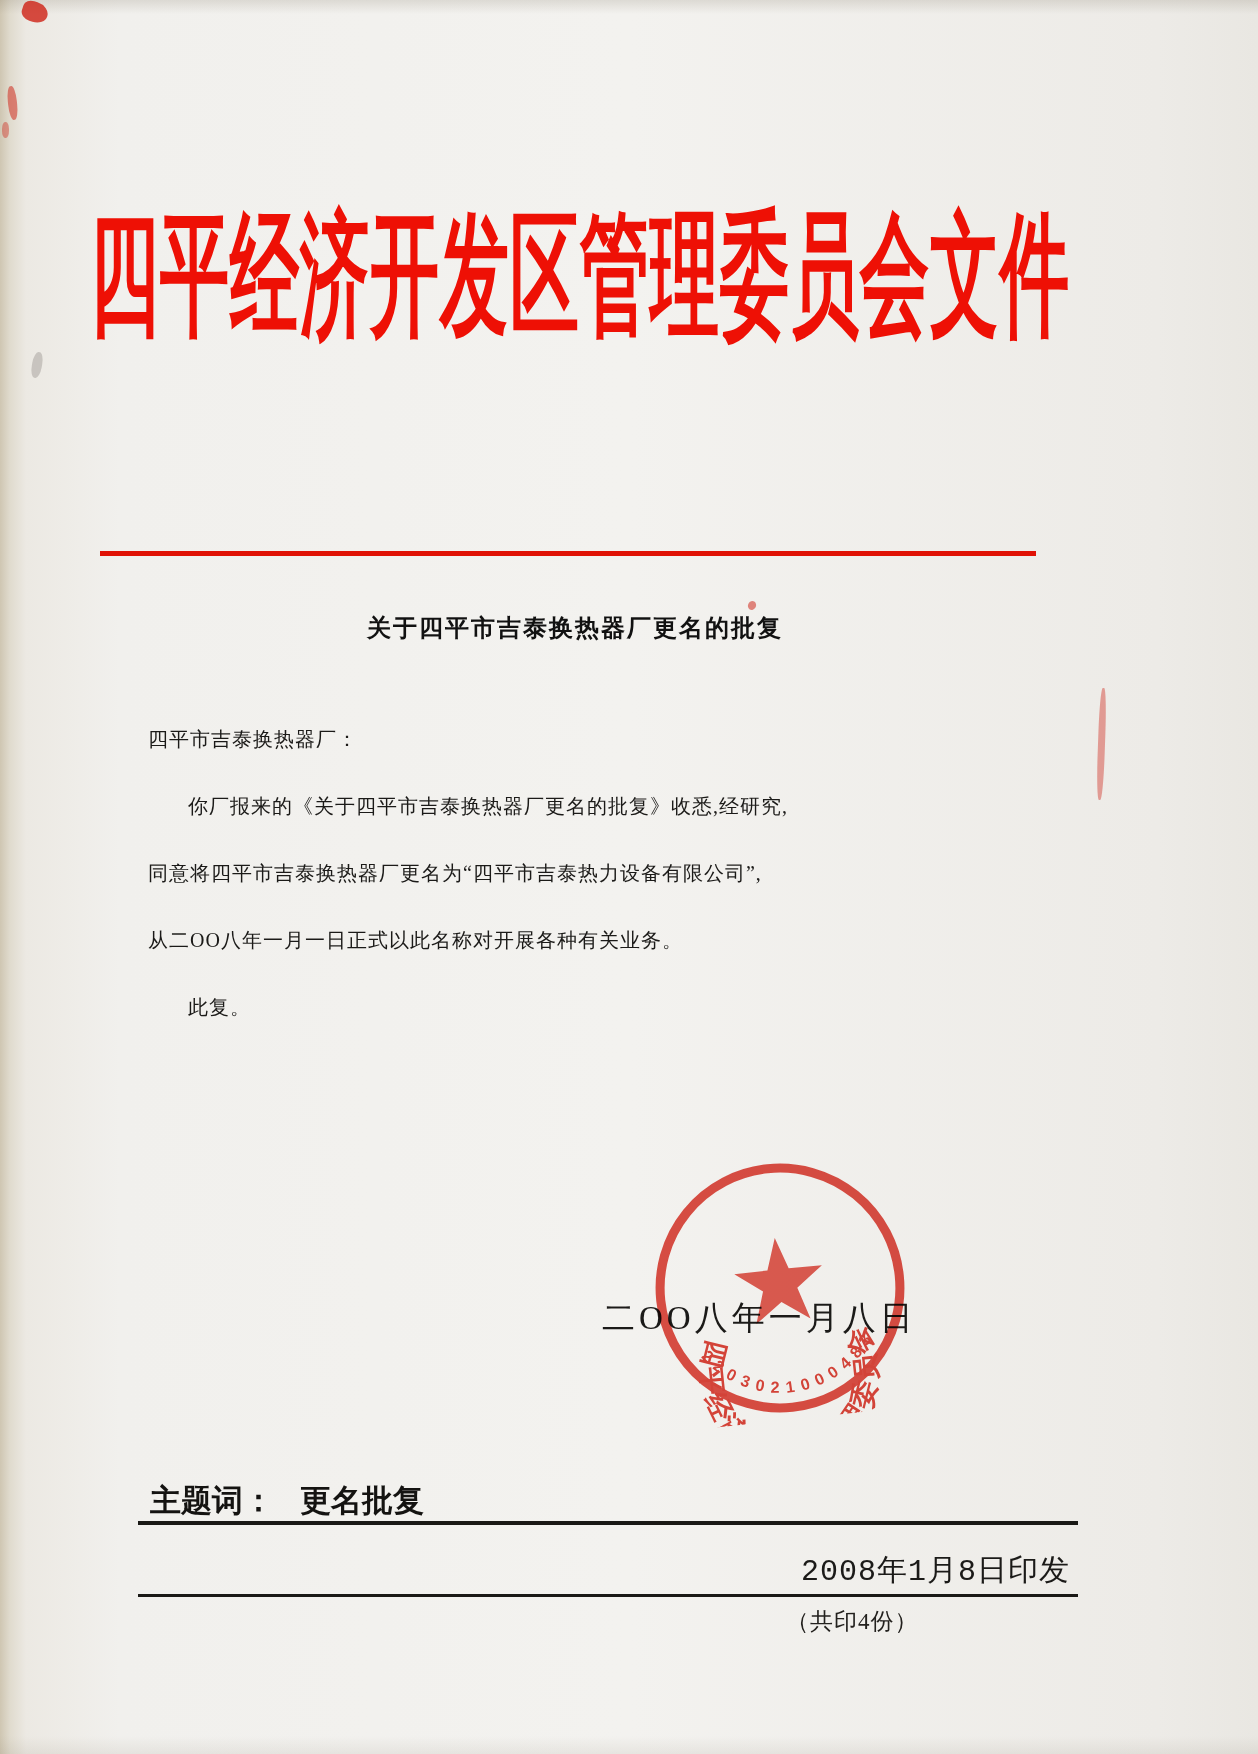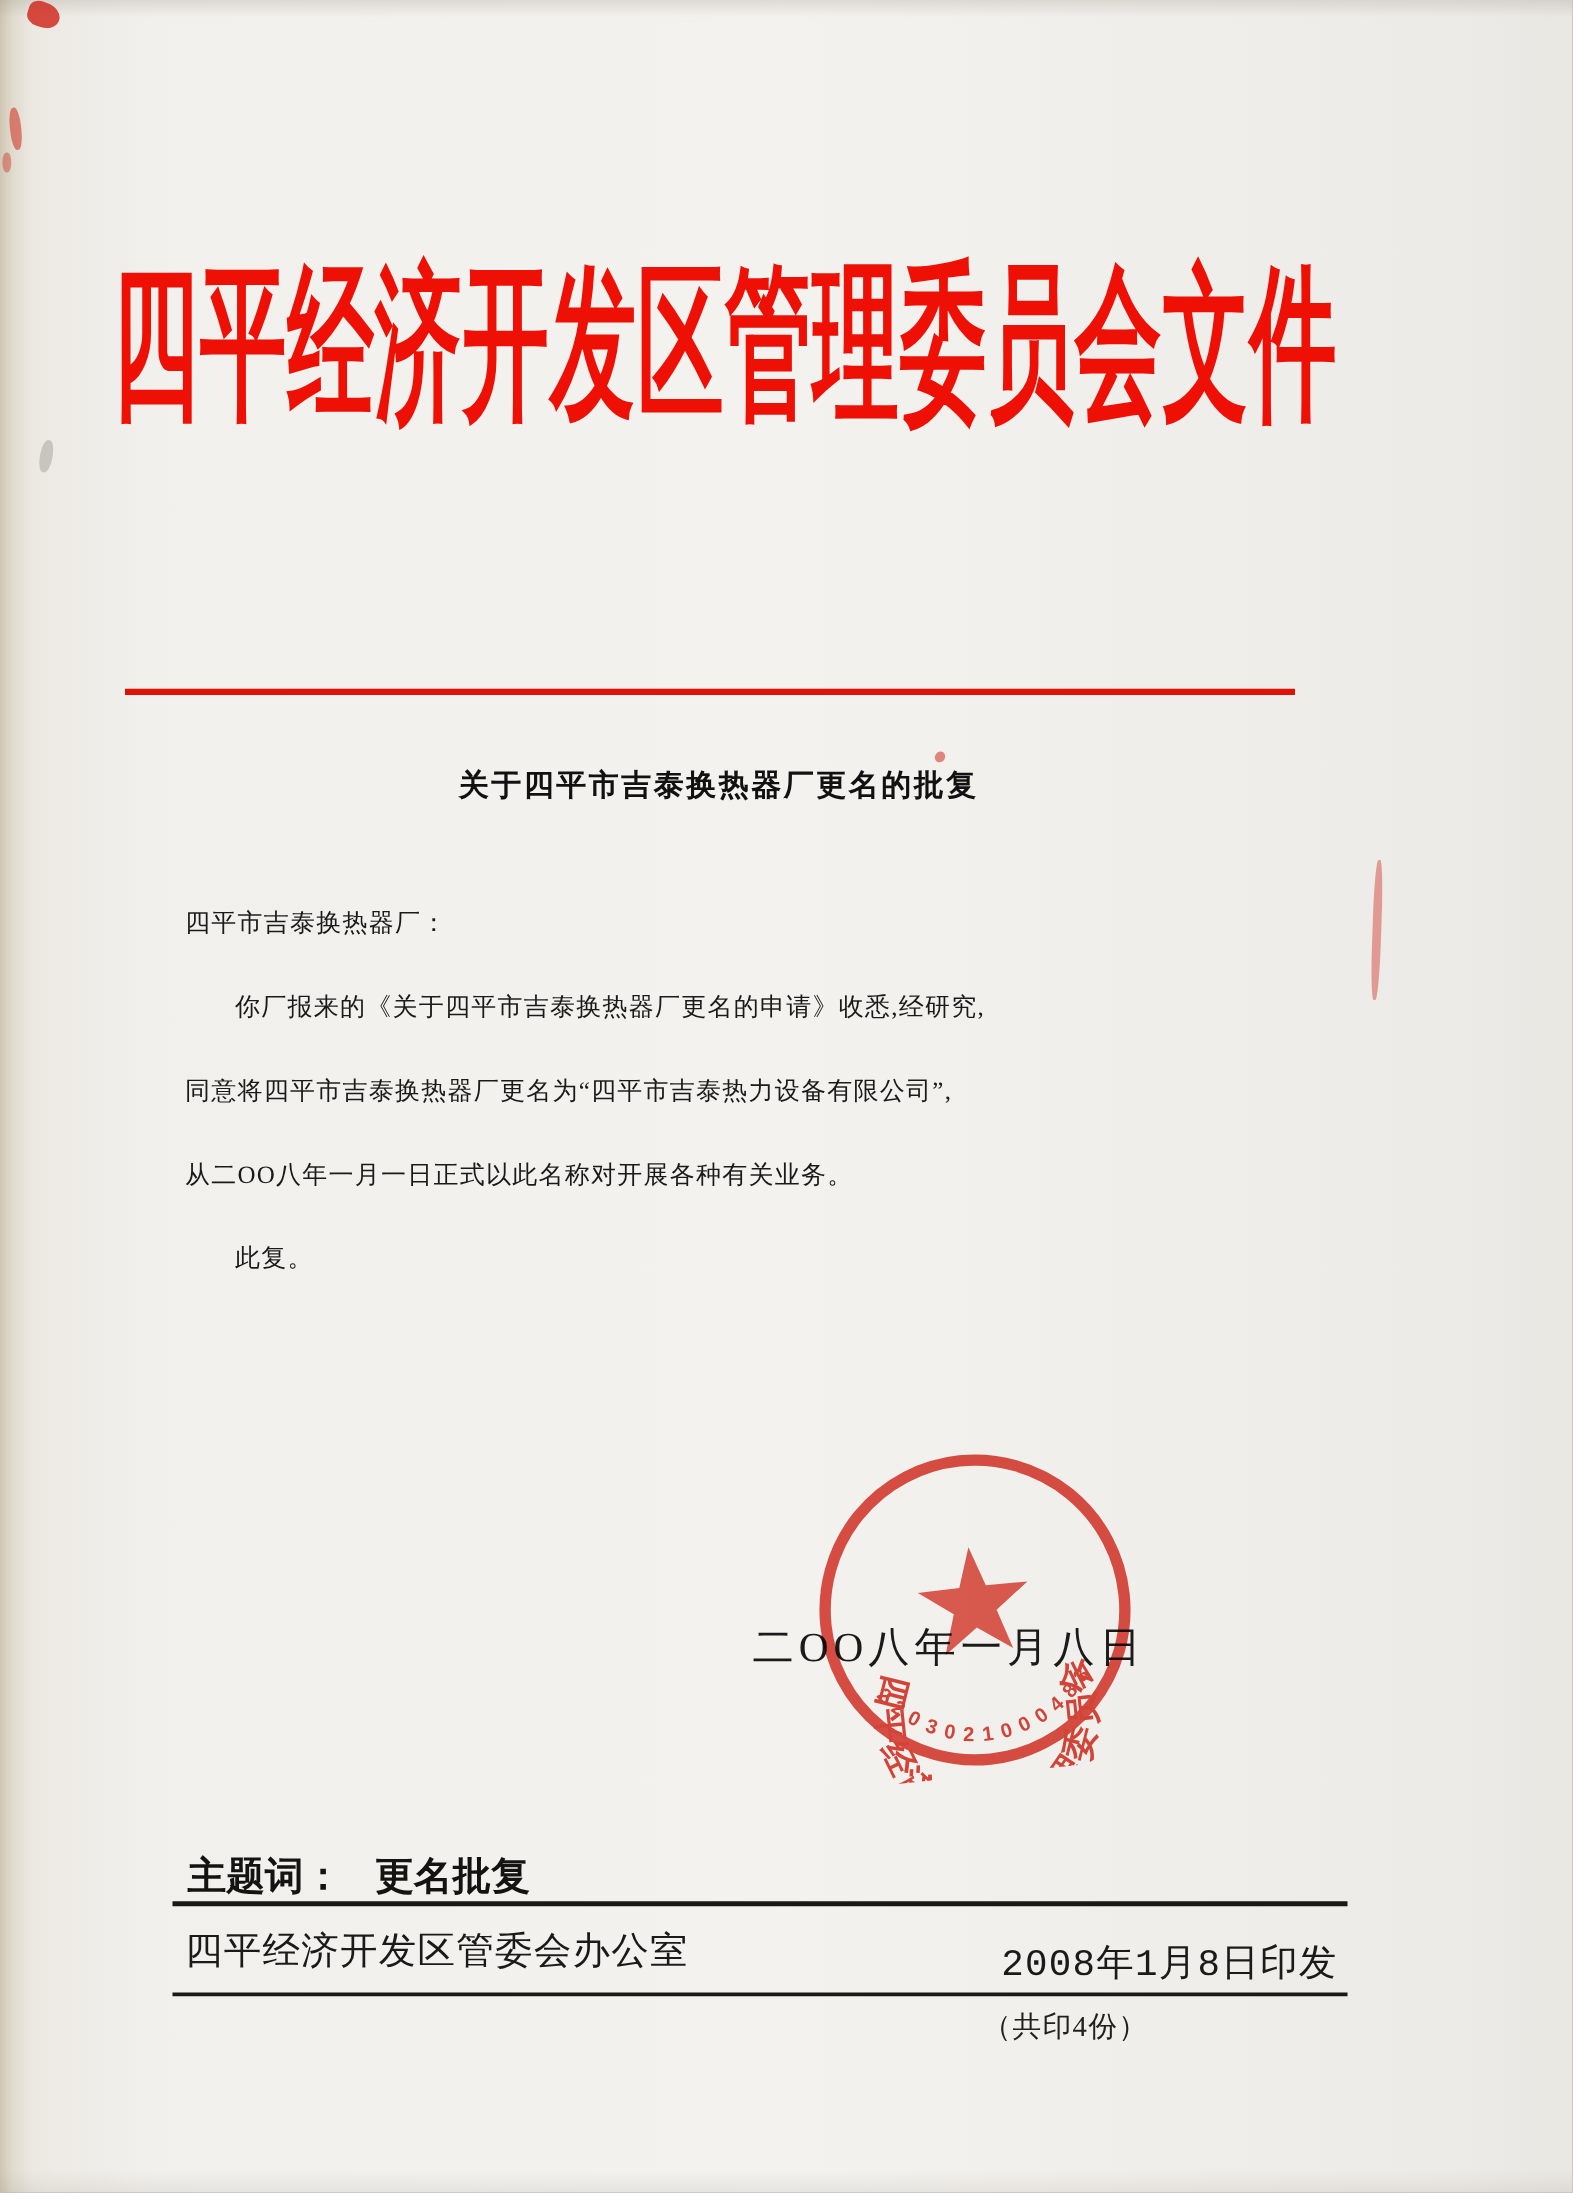--- a/index.html
+++ b/index.html
@@ -103,21 +103,21 @@
 
   <h1 class="header-title">四平经济开发区管理委员会文件</h1>
 
 
   <div class="red-rule"></div>
 
   <h2 class="doc-title">关于四平市吉泰换热器厂更名的批复</h2>
 
   <div class="body-block">
     <div class="body-line">四平市吉泰换热器厂：</div>
-    <div class="body-line indent">你厂报来的《关于四平市吉泰换热器厂更名的申请》收悉,经研究,</div>
+    <div class="body-line indent">你厂报来的《关于四平市吉泰换热器厂更名的批复》收悉,经研究,</div>
     <div class="body-line">同意将四平市吉泰换热器厂更名为“四平市吉泰热力设备有限公司”,</div>
     <div class="body-line">从二OO八年一月一日正式以此名称对开展各种有关业务。</div>
     <div class="body-line indent">此复。</div>
   </div>
 
   <div class="date-line">二OO八年一月八日</div>
 
   <svg class="seal" viewBox="0 0 262 262" xmlns="http://www.w3.org/2000/svg">
     <defs>
       <path id="sealTopArc" d="M 56.5 174 A 86 86 0 1 0 205.5 174" fill="none"></path>
@@ -133,21 +133,20 @@
     </text>
   </svg>
 
   <div class="subject-row">
     <span>主题词：</span><span class="term1">更名</span><span class="term2">批复</span>
   </div>
 
   <div class="black-rule1"></div>
 
   <div class="office-row">
-    <span class="office-name">四平经济开发区管委会办公室</span>
     <span class="print-date">2008年1月8日印发</span>
   </div>
 
   <div class="black-rule2"></div>
 
   <div class="copies">（共印4份）</div>
 
 </div>
 
 </body></html>

